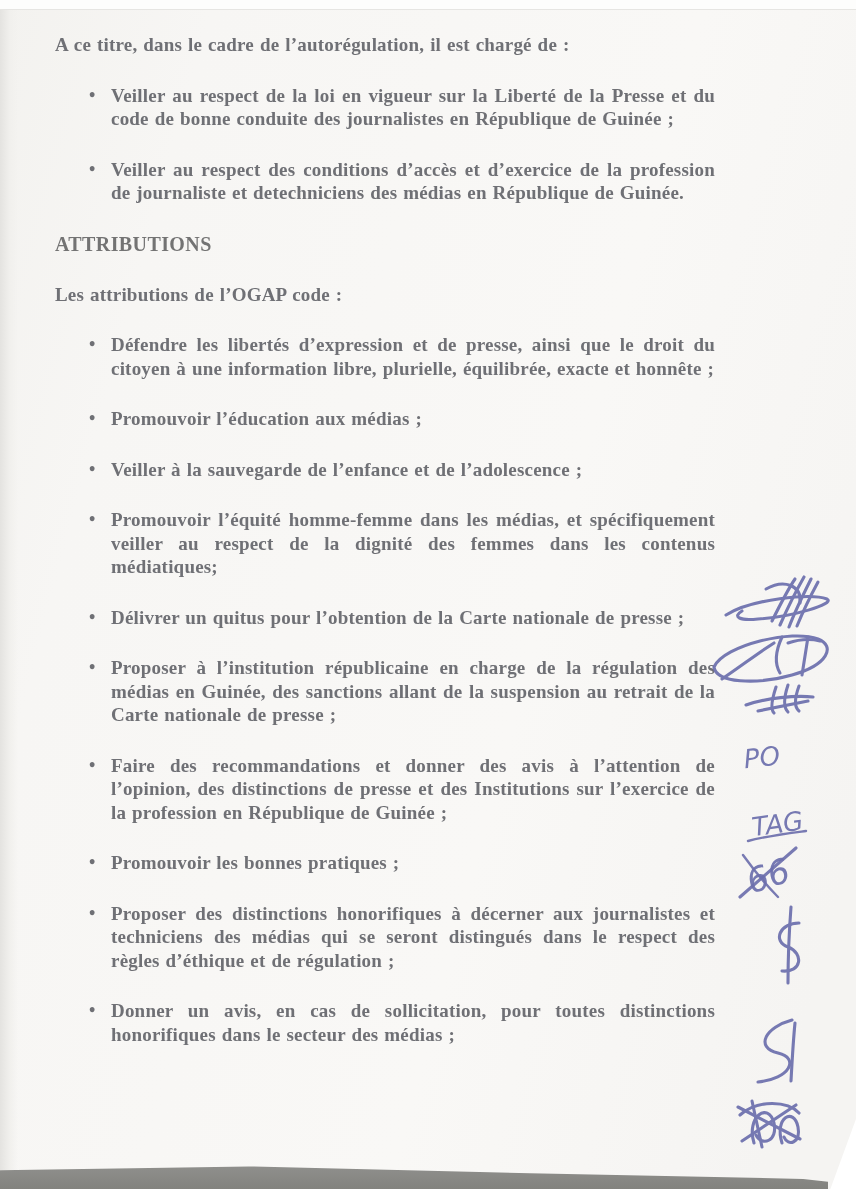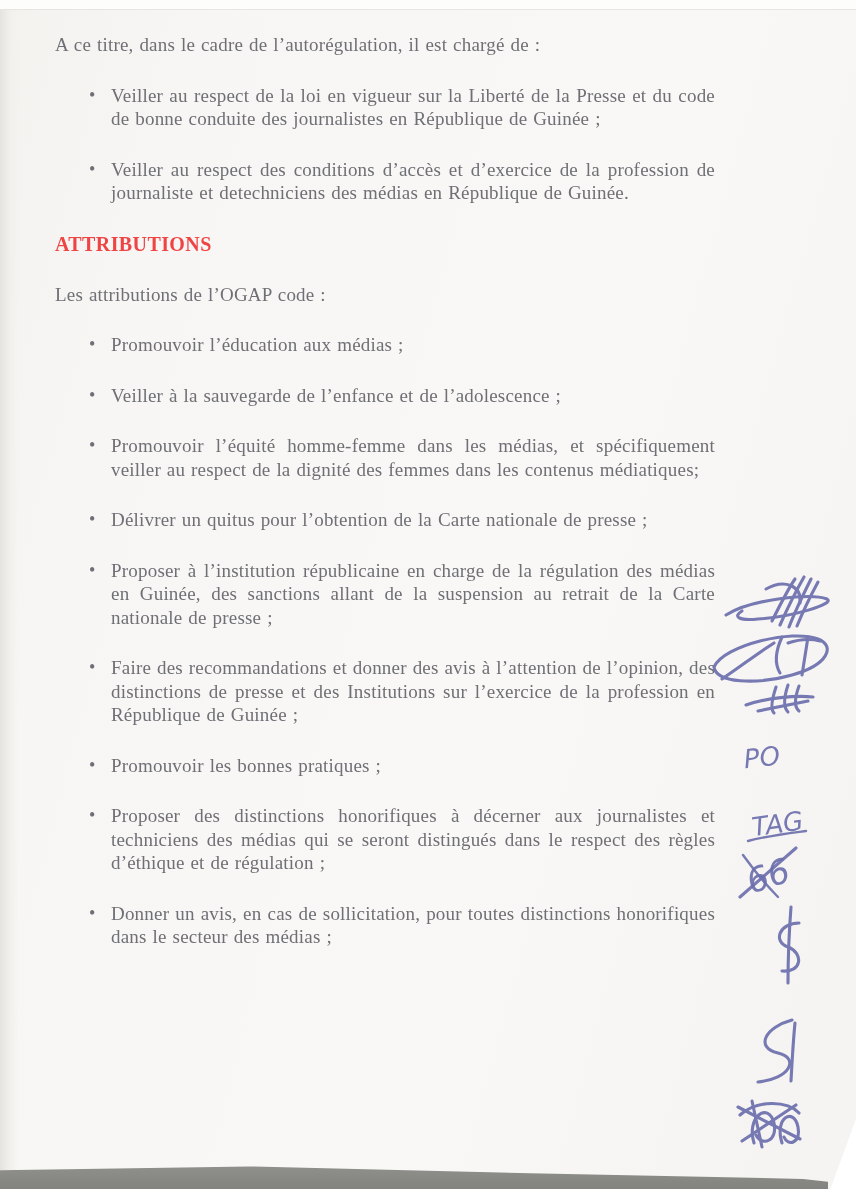--- a/index.html
+++ b/index.html
@@ -17,24 +17,24 @@
   }
   .left-shade{
     position:absolute;left:0;top:10px;width:18px;height:1160px;
     background:linear-gradient(to right,#e4e3e0,#f1f0ed 55%,rgba(247,246,244,0));
   }
   .content{
     position:absolute;left:55px;top:33px;width:668px;
     color:#6f7075;font-size:19px;line-height:23.5px;
     letter-spacing:.2px;word-spacing:.05em;
   }
-  .content p,.content li,.content h2{margin:0 0 27px 0;padding:0;}
+  .content p,.content li,.content h2{margin:0 0 27px 0;padding:0;font-weight:bold;}
   .content p,.content li{text-align:justify;}
   .content h2{
-    font-size:20px;line-height:24px;color:#ef4444;letter-spacing:.4px;
+    font-size:20px;line-height:24px;color:#737373;letter-spacing:.4px;
     font-weight:bold;text-align:left;
   }
   ul.bullets{list-style:none;margin:8px;padding:0 0 0 48px;}
   ul.bullets li{position:relative;}
   ul.bullets li::before{
     content:"•";position:absolute;left:-22px;top:0;
     font-size:18px;color:#6f7075;
   }
   .handwriting{position:absolute;left:696px;top:555px;width:160px;height:620px;}
   .ink{stroke:#6c6fad;fill:none;stroke-width:3.1;stroke-linecap:round;stroke-linejoin:round;opacity:.92;}
@@ -64,20 +64,21 @@
 
     <ul class="bullets">
       <li>Veiller au respect de la loi en vigueur sur la Liberté de la Presse et du code de bonne conduite des journalistes en République de Guinée ;</li>
       <li>Veiller au respect des conditions d’accès et d’exercice de la profession de journaliste et detechniciens des médias en République de Guinée.</li>
     </ul>
 
     <h2>ATTRIBUTIONS</h2>
     <p>Les attributions de l’OGAP code :</p>
 
     <ul class="bullets">
+      <li>Défendre les libertés d’expression et de presse, ainsi que le droit du citoyen à une information libre, plurielle, équilibrée, exacte et honnête ;</li>
       <li>Promouvoir l’éducation aux médias ;</li>
       <li>Veiller à la sauvegarde de l’enfance et de l’adolescence ;</li>
       <li>Promouvoir l’équité homme-femme dans les médias, et spécifiquement veiller au respect de la dignité des femmes dans les contenus médiatiques;</li>
       <li>Délivrer un quitus pour l’obtention de la Carte nationale de presse ;</li>
       <li>Proposer à l’institution républicaine en charge de la régulation des médias en Guinée, des sanctions allant de la suspension au retrait de la Carte nationale de presse ;</li>
       <li>Faire des recommandations et donner des avis à l’attention de l’opinion, des distinctions de presse et des Institutions sur l’exercice de la profession en République de Guinée ;</li>
       <li>Promouvoir les bonnes pratiques ;</li>
       <li>Proposer des distinctions honorifiques à décerner aux journalistes et techniciens des médias qui se seront distingués dans le respect des règles d’éthique et de régulation ;</li>
       <li>Donner un avis, en cas de sollicitation, pour toutes distinctions honorifiques dans le secteur des médias ;</li>
     </ul>

